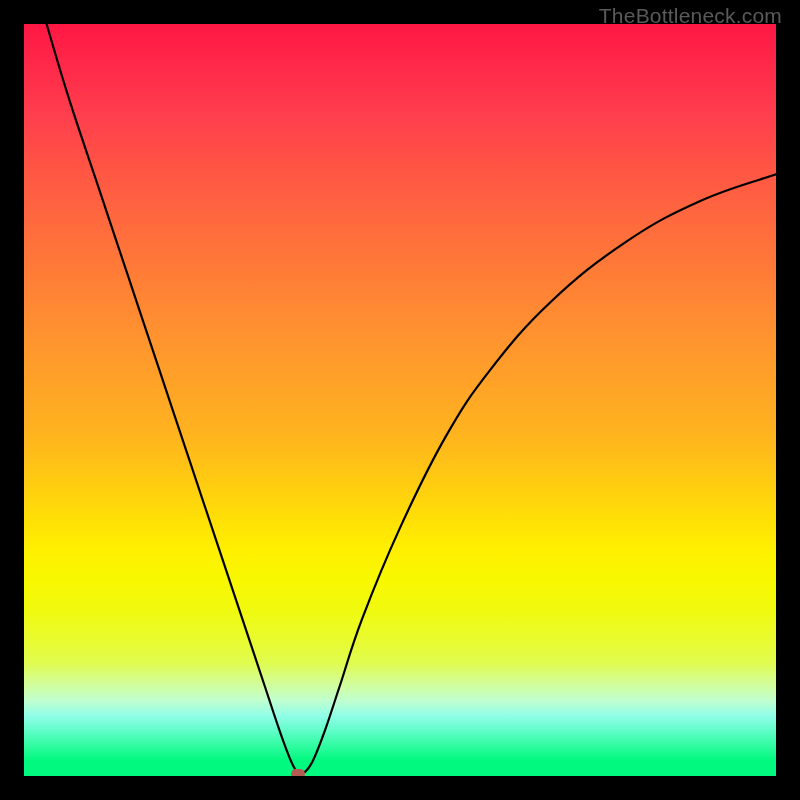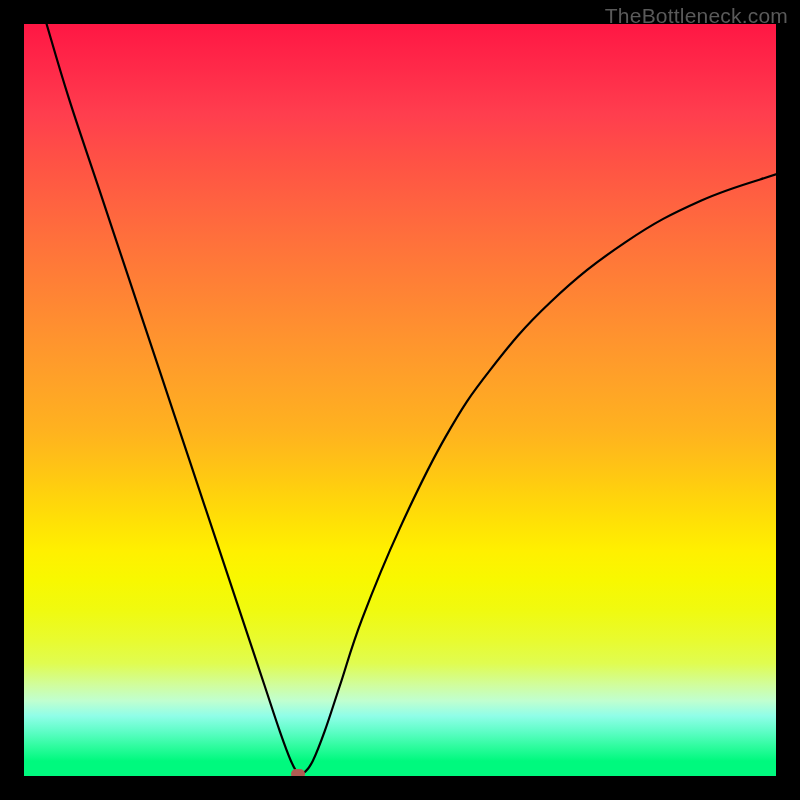--- a/index.html
+++ b/index.html
@@ -10,21 +10,21 @@
   body {
     width: 800px;
     height: 800px;
     background: #000;
     position: relative;
     font-family: Arial, Helvetica, sans-serif;
   }
   .watermark {
     position: absolute;
     top: 4px;
-    right: 12px;
+    right: 18px;
     color: #5a5a5a;
     font-size: 21px;
     font-weight: 500;
     z-index: 10;
     letter-spacing: 0.2px;
   }
   .plot-area {
     position: absolute;
     left: 24px;
     top: 24px;

